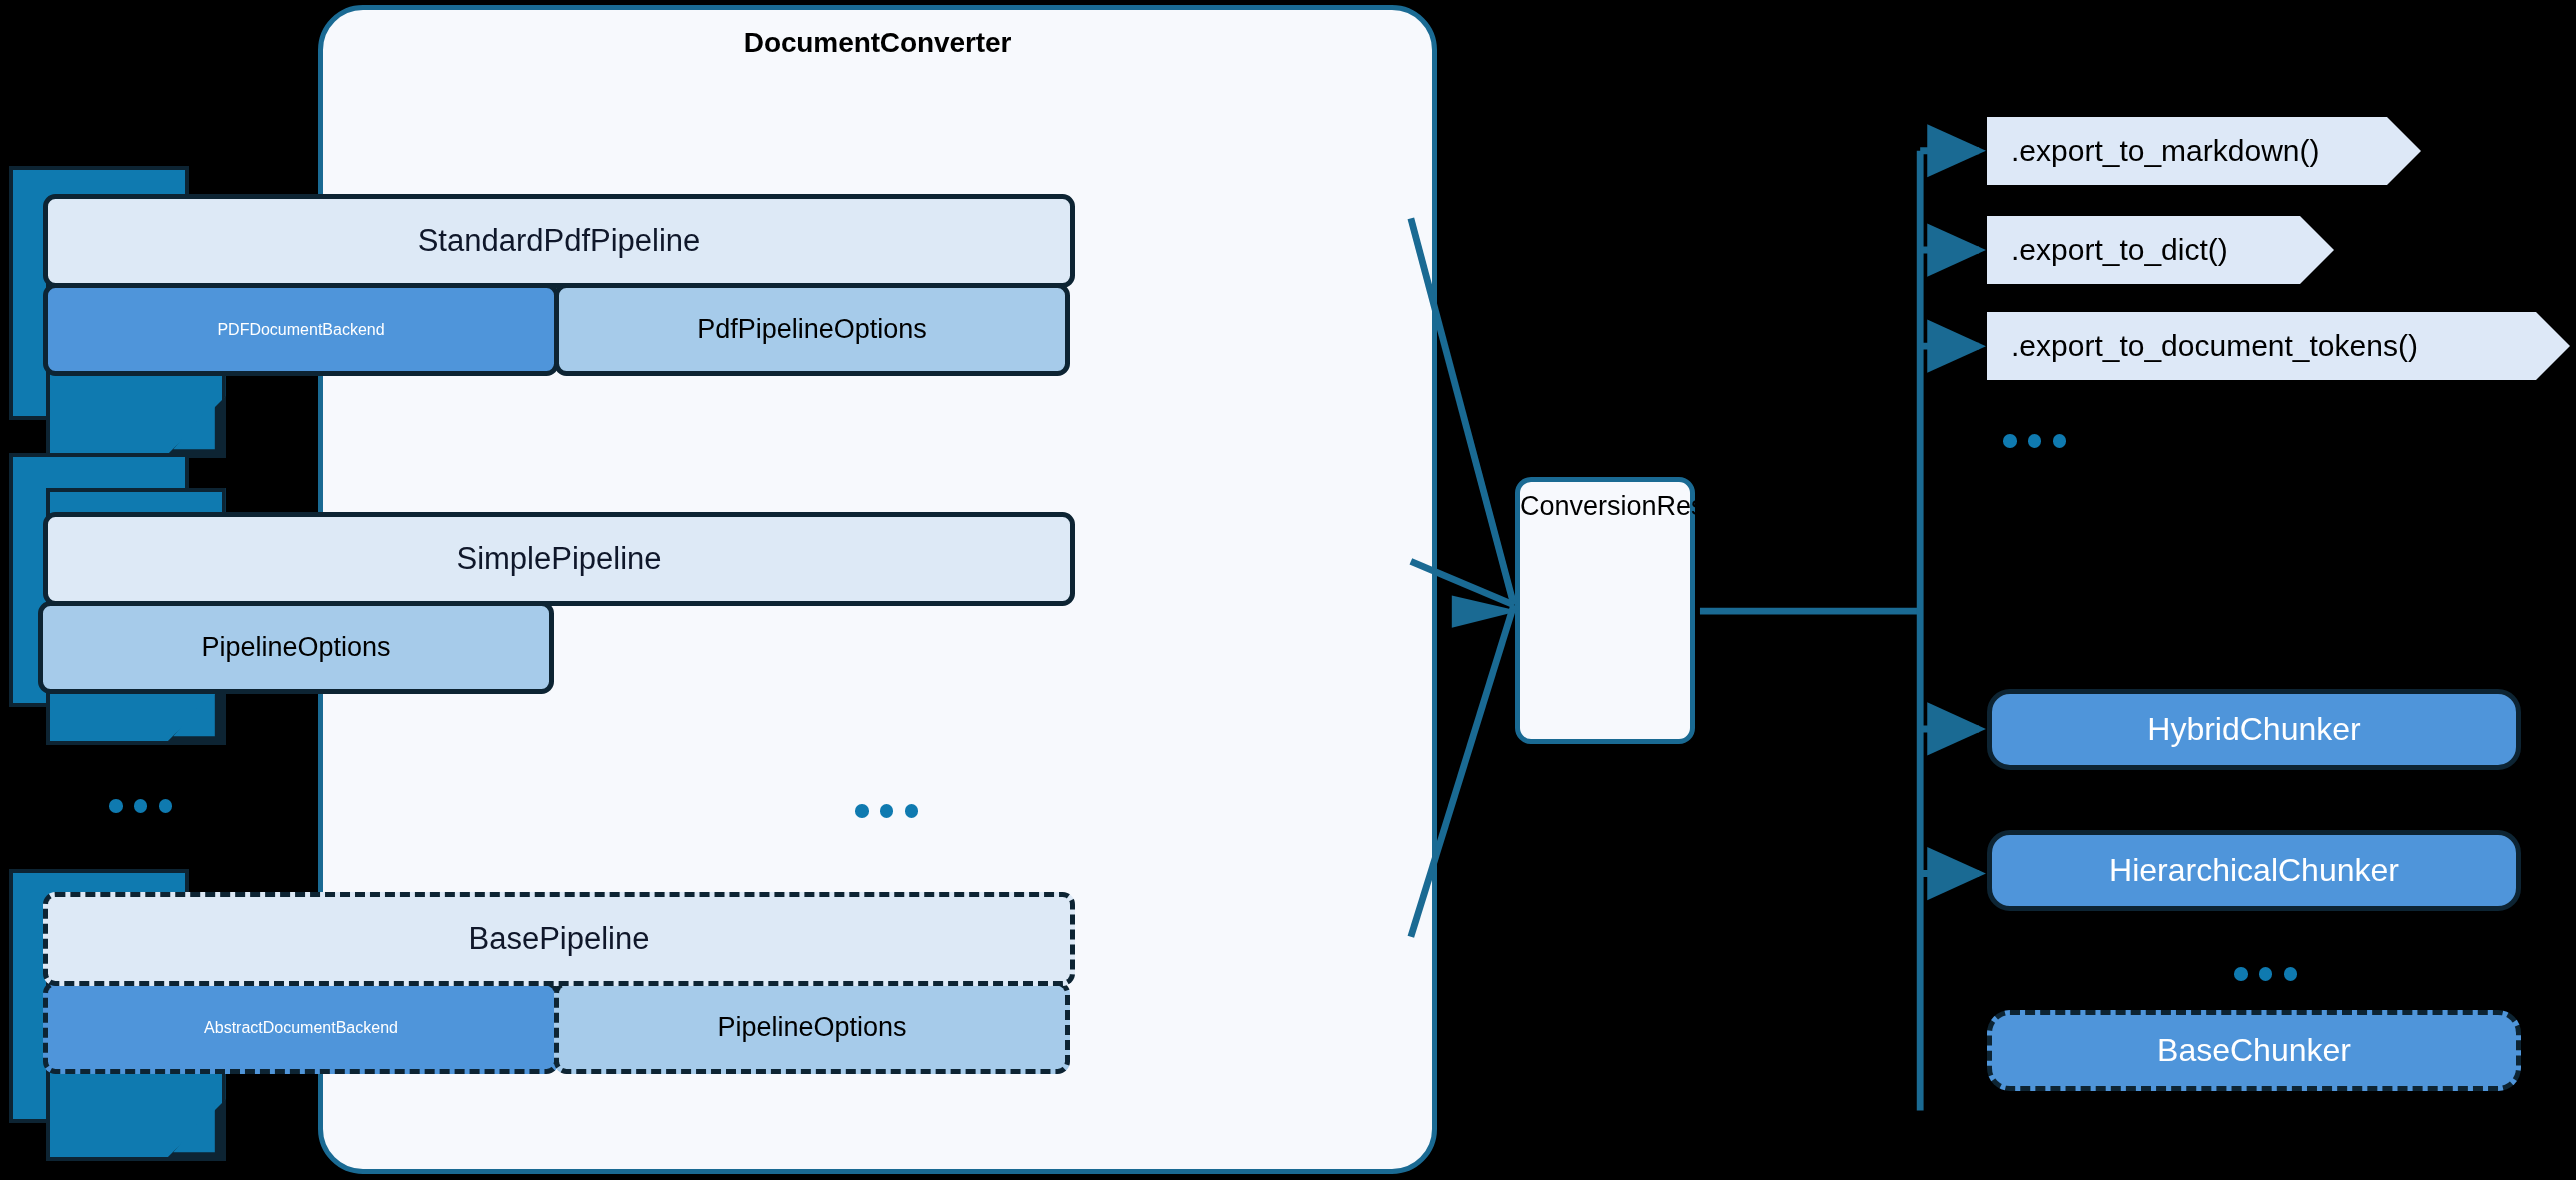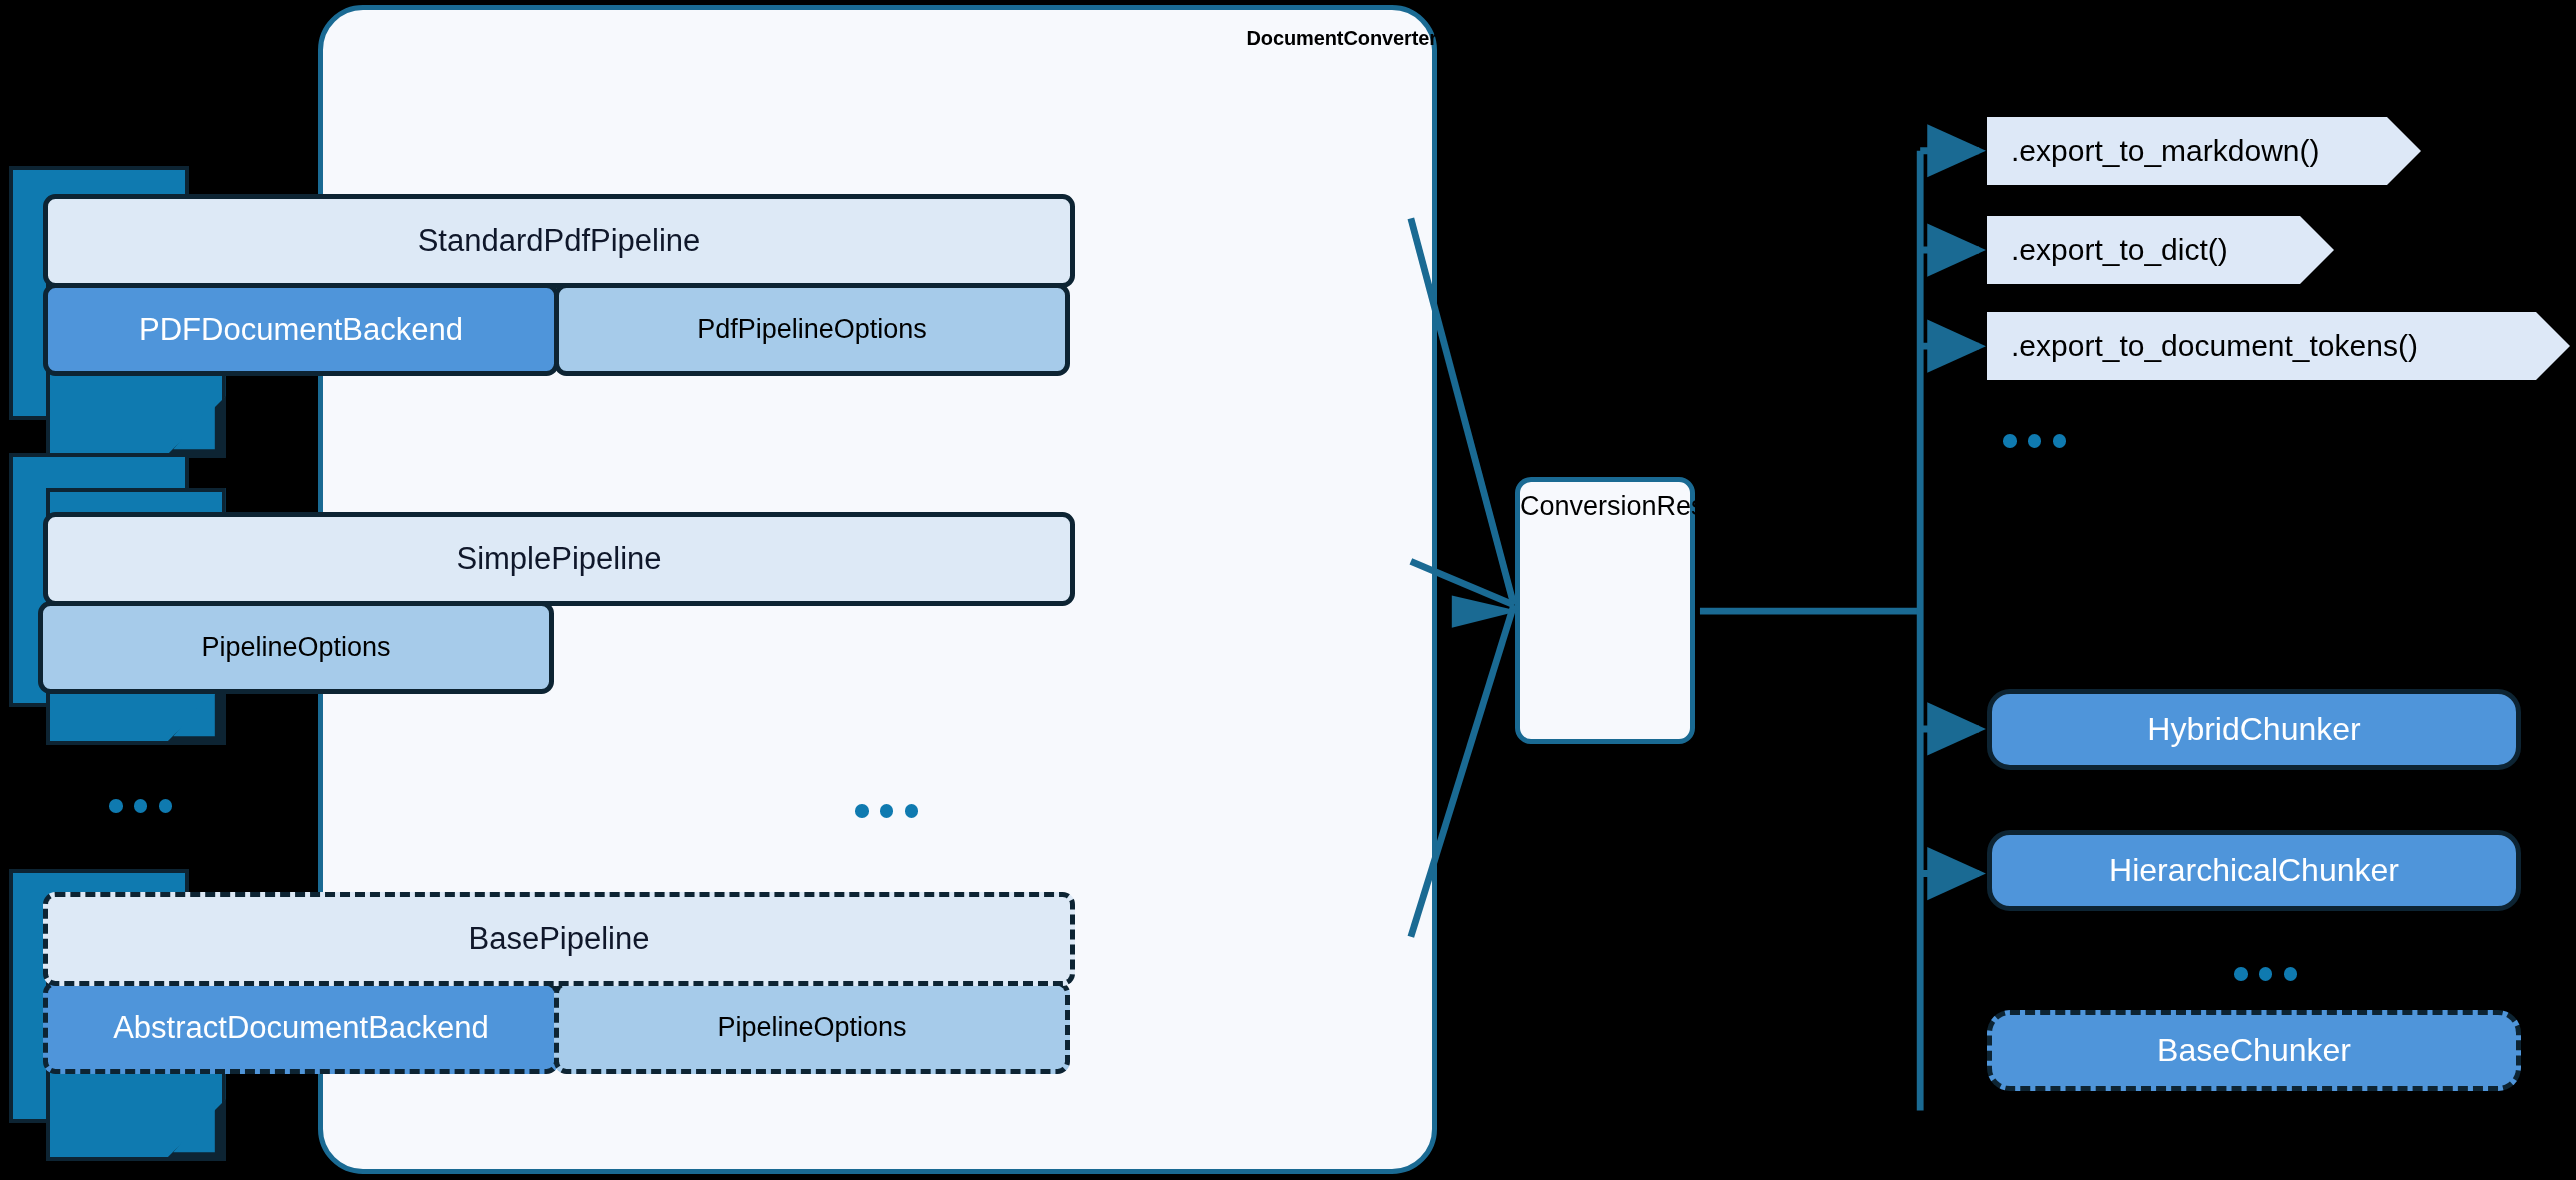--- a/index.html
+++ b/index.html
@@ -34,39 +34,39 @@
     padding-bottom:16px;
   }
 
   
   #converter{
     left:318px;top:5px;width:1119px;height:1169px;
     background:#f7f9fd;border:5.6px solid #1a6a93;border-radius:45px;
     box-sizing:border-box;
   }
   #converter-title{
-    left:318px;top:27px;width:1119px;text-align:right;
-    font-size:20px;font-weight:700;color:#000;letter-spacing:-0.1px;
+    left:318px;top:27px;width:1119px;text-align:center;
+    font-size:28px;font-weight:700;color:#000;letter-spacing:-0.1px;
   }
 
   
   .pipe-group{position:absolute;left:43px;width:1032px;}
   .pipe-head{
     height:94px;background:#dde9f6;border:5px solid #0d2433;
     border-radius:12.4px;box-sizing:border-box;
     display:flex;align-items:center;justify-content:center;
     font-size:31px;color:#0f172a;position:relative;z-index:2;
   }
   .pipe-row{display:flex;margin-top:-5px;position:relative;z-index:1;}
   .pipe-cell{
     height:93px;border:5px solid #0d2433;border-radius:12.4px;
     box-sizing:border-box;display:flex;align-items:center;justify-content:center;
     text-align:center;
   }
-  .cell-backend{width:50%;background:#4f95da;color:#ffffff;font-size:31px;}
+  .cell-backend{width:50%;background:#4f95da;color:#ffffff;font-size:16px;}
   .cell-options{width:50%;margin-left:-5px;background:#a6cbea;color:#000;font-size:27px;}
 
   
   .dashed .pipe-head{border-style:dashed;}
   .dashed .pipe-cell{border-style:dashed;}
 
   .ellipsis{display:flex;gap:11.2px;align-items:center;justify-content:center;position:absolute;}
   .ellipsis i{width:13.6px;height:13.6px;border-radius:50%;background:#0f7ab0;display:block;}
 
   

